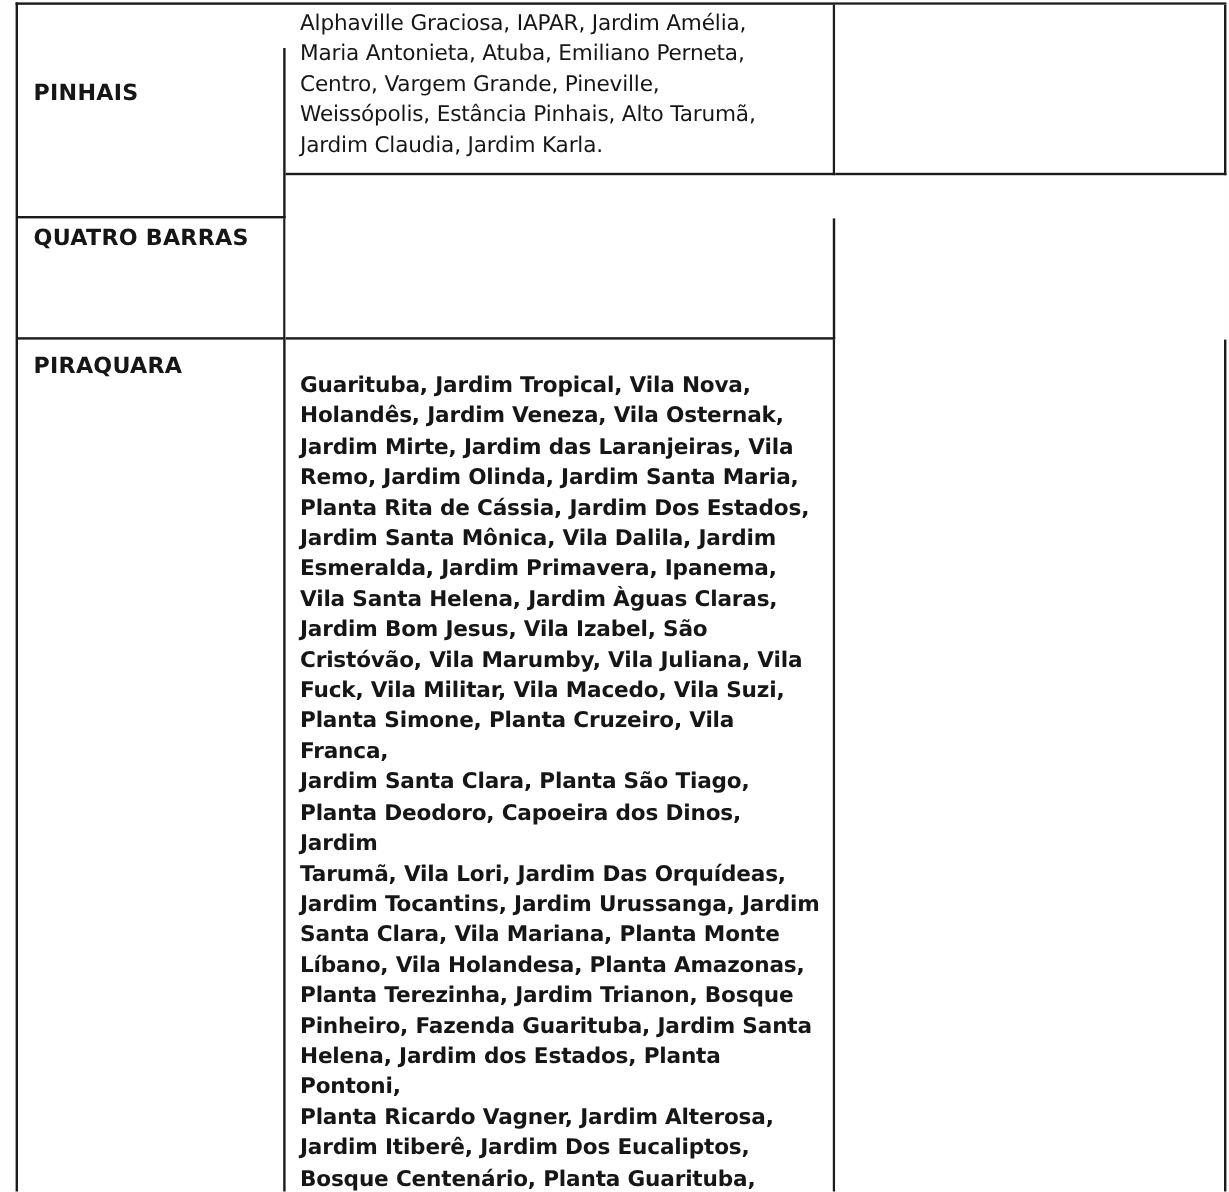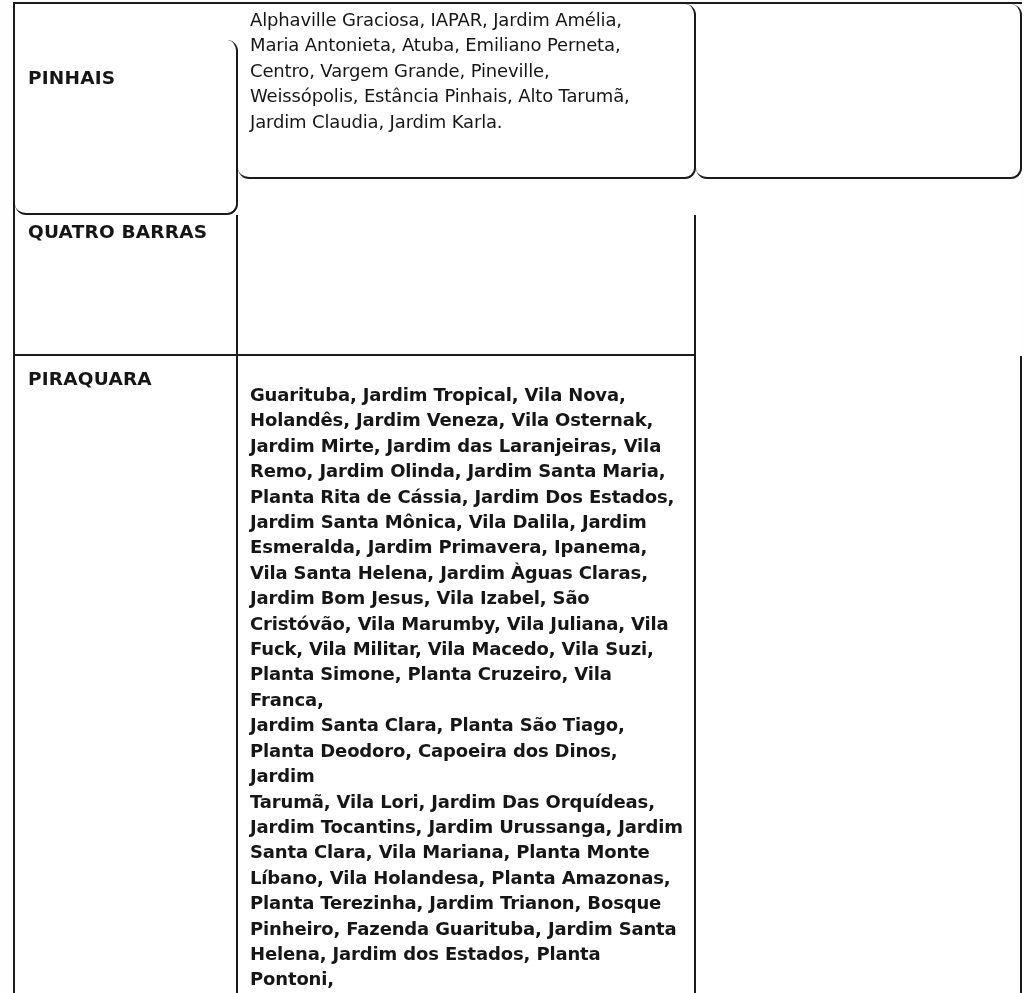--- a/index.html
+++ b/index.html
@@ -30,22 +30,22 @@
   .row {
     display: grid;
     grid-template-columns: 223px 458px 326px;
   }
   .cell {
     box-sizing: border-box;
     border-right: 2px solid #1b1b1b;
     border-bottom: 2px solid #1b1b1b;
     overflow: hidden;
   }
-  .row-pinhais .cell    { height: 175px; border-radius: 11px; }
-  .row-quatro .cell     { height: 141px; }
+  .row-pinhais .cell    { height: 142px; }
+  .row-quatro .cell     { height: 101px; }
   .row-piraquara .cell  { height: 723px; }
 
   .muni {
     font-weight: bold;
     font-size: 18.5px;
     letter-spacing: 0.2px;
     padding: 5px 8px 4px 13px;
     line-height: 24px;
   }
   .row-pinhais .muni { padding-top: 26px; margin-top: 36px; }

